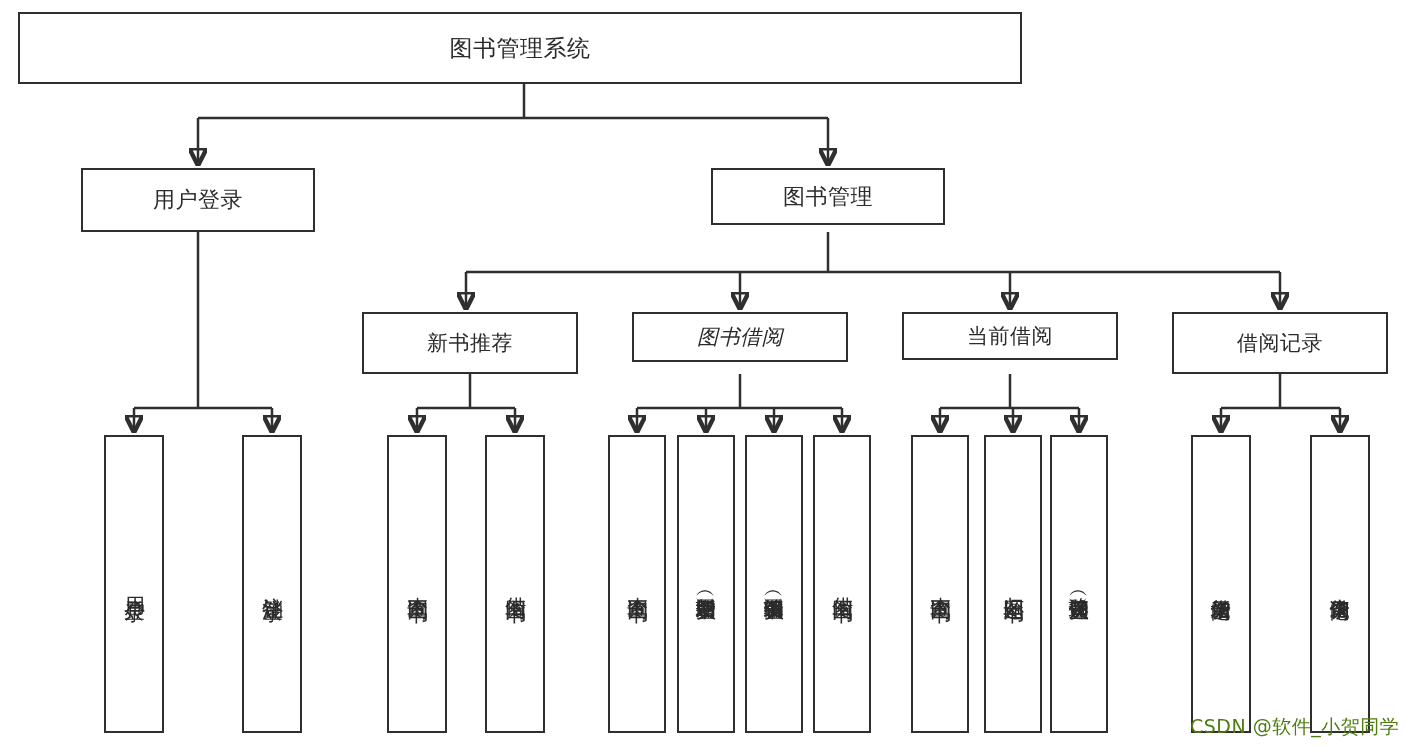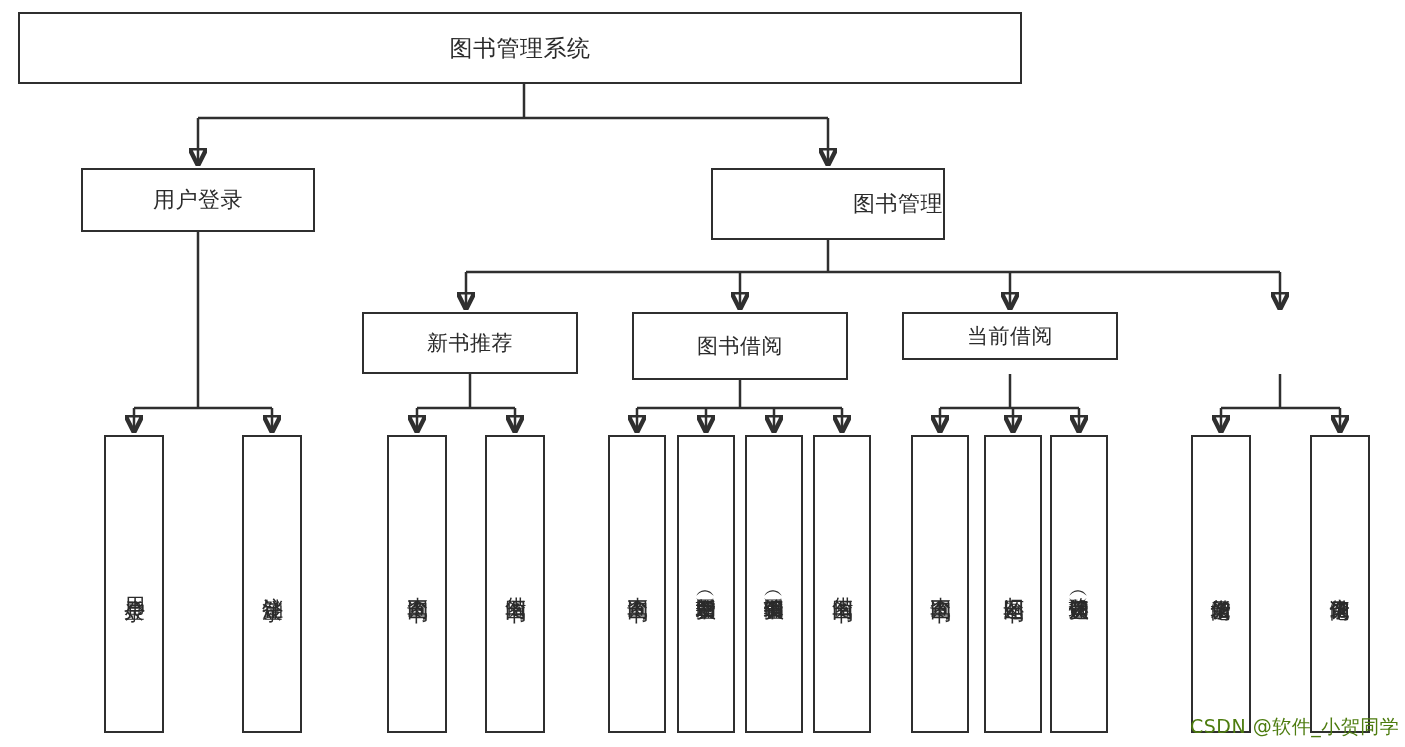--- a/index.html
+++ b/index.html
@@ -131,33 +131,36 @@
     <line x1="1340" y1="408" x2="1340" y2="431" marker-end="url(#arrow)"></line>
   </svg>
 
   <div class="node root" style="left:18px; top:12px; width:1004px; height:72px;">
     <span class="label">图书管理系统</span>
   </div>
 
   <div class="node level2" style="left:81px; top:168px; width:234px; height:64px;">
     <span class="label">用户登录</span>
   </div>
-  <div class="node level2" style="left:711px; top:168px; width:234px; height:72px;justify-content:flex-end;">
+  <div class="node level2" style="left:711px; top:168px; width:234px; height:57px;">
     <span class="label">图书管理</span>
   </div>
 
   <div class="node level3" style="left:362px; top:312px; width:216px; height:62px;">
     <span class="label">新书推荐</span>
   </div>
-  <div class="node level3" style="left:632px; top:312px; width:216px; height:68px;">
+  <div class="node level3" style="left:632px; top:312px; width:216px; height:50px;font-style:italic;">
     <span class="label">图书借阅</span>
   </div>
   <div class="node level3" style="left:902px; top:312px; width:216px; height:48px;">
     <span class="label">当前借阅</span>
   </div>
+  <div class="node level3" style="left:1172px; top:312px; width:216px; height:62px;">
+    <span class="label">借阅记录</span>
+  </div>
 
   <div class="node leaf" style="left:104px; top:435px; width:60px; height:298px;">
     <span class="label">用户登录</span>
   </div>
   <div class="node leaf" style="left:242px; top:435px; width:60px; height:298px;">
     <span class="label">注销登录</span>
   </div>
   <div class="node leaf" style="left:387px; top:435px; width:60px; height:298px;">
     <span class="label">查询图书</span>
   </div>

